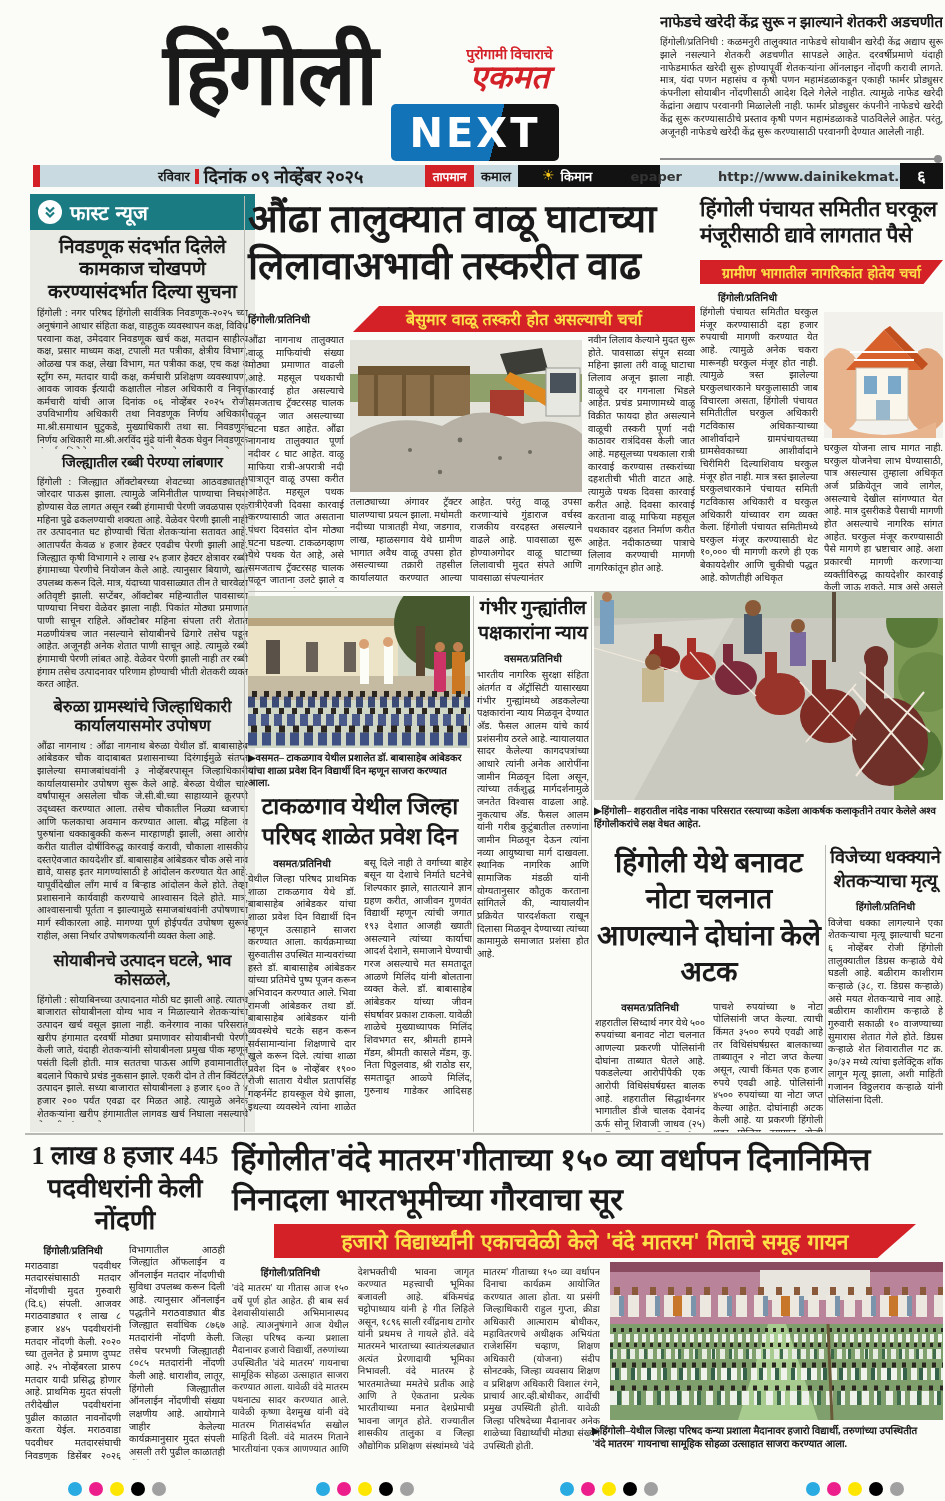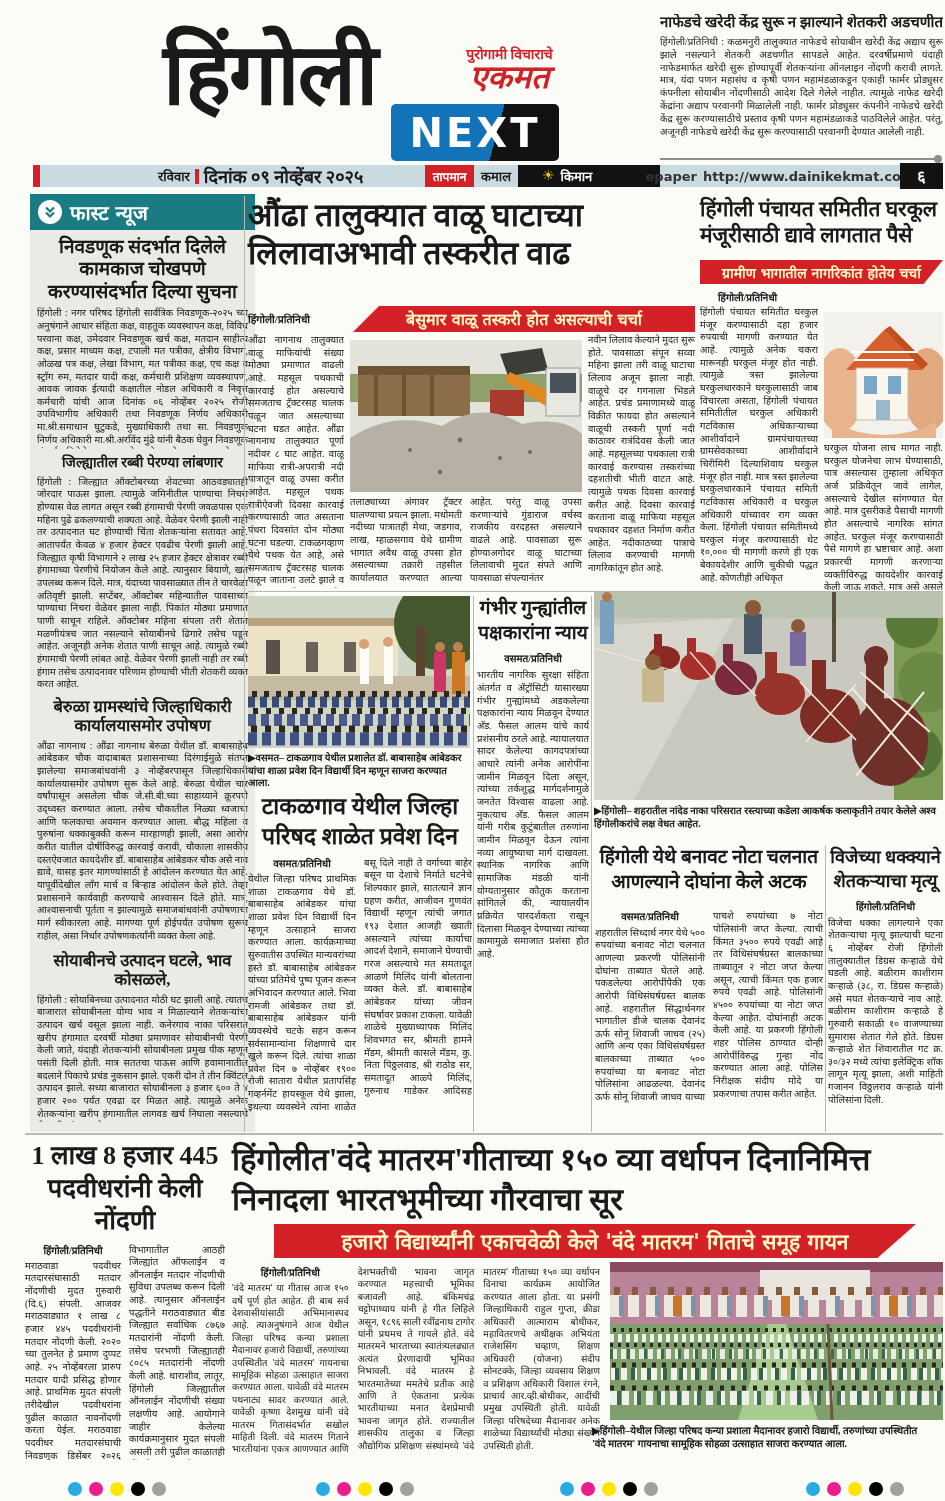--- a/index.html
+++ b/index.html
@@ -3,21 +3,21 @@
 <meta charset="utf-8">
 <style>
   html,body{margin:0;padding:0;background:#9a9a98;}
   #page{position:relative;width:945px;height:1501px;margin:0 auto;background:#fbfbf8;
         font-family:"Liberation Serif",serif;color:#1a1a1a;overflow:hidden;}
   .abs{position:absolute;}
   .body-txt{font-size:9.6px;line-height:1.32;overflow:hidden;text-align:justify;}
   .byline{font-weight:bold;font-size:10.5px;}
   .inb{display:block;font-weight:bold;text-align:center;font-size:10px;margin-bottom:3px;}
   .hl{font-weight:bold;line-height:1.18;}
-  .banner{background:#d32127;color:#fef9c3;font-weight:bold;font-family:"DejaVu Sans",sans-serif;
+  .banner{background:#d32127;color:#fde047;font-weight:bold;font-family:"DejaVu Sans",sans-serif;
           display:flex;align-items:center;justify-content:center;}
   .caption{font-size:9.8px;font-weight:bold;line-height:1.3;overflow:hidden;}
   .cols2{column-count:2;column-gap:8px;}
   .cols3{column-count:3;column-gap:9px;}
   .vline{background:#b9b9b4;width:1px;}
   .hline{background:#b9b9b4;height:1px;}
   .regdots{display:flex;gap:7px;}
   .regdots span{width:14px;height:14px;border-radius:50%;display:inline-block;}
   .panel{background:#ebebe6;}
   svg{display:block;}
@@ -46,21 +46,21 @@
     <span style="font-weight:bold;font-size:13px;margin-left:118px;">रविवार</span>
     <span style="width:4px;height:15px;background:#d32127;margin:0 5px;display:inline-block;"></span>
     <span style="font-weight:bold;font-size:18px;">दिनांक ०९ नोव्हेंबर २०२५</span>
   </div>
   <div class="abs" style="left:425px;top:165px;width:49px;height:22px;background:#d32127;color:#fff;font-weight:bold;font-size:12px;display:flex;align-items:center;justify-content:center;">तापमान</div>
   <div class="abs" style="left:474px;top:165px;width:44px;height:22px;background:#c9dae1;font-weight:bold;font-size:13px;display:flex;align-items:center;justify-content:center;">कमाल</div>
   <div class="abs" style="left:518px;top:165px;width:142px;height:22px;background:#121212;color:#fff;display:flex;align-items:center;gap:6px;">
     <span style="margin-left:24px;color:#f5c518;font-size:14px;line-height:1;">☀</span>
     <span style="font-weight:bold;font-size:13px;">किमान</span>
   </div>
-  <div class="abs" style="left:660px;top:165px;width:240px;height:22px;background:#c9dae1;display:flex;align-items:center;justify-content:center;gap:3px;font-family:'DejaVu Sans',sans-serif;">
+  <div class="abs" style="left:660px;top:165px;width:240px;height:22px;background:#c9dae1;display:flex;align-items:center;justify-content:center;gap:18px;font-family:'DejaVu Sans',sans-serif;">
     <span style="font-weight:bold;font-size:13px;color:#333;">epaper</span>
     <span style="width:12px;height:12px;border-radius:50%;background:#d32127;display:inline-block;"></span>
     <span style="font-weight:bold;font-size:13px;color:#333;">http://www.dainikekmat.com</span>
   </div>
   <div class="abs" style="left:900px;top:163px;width:43px;height:26px;background:#121212;color:#fff;font-weight:bold;font-size:16px;display:flex;align-items:center;justify-content:center;">६</div>
 
   <div class="abs panel" style="left:30px;top:194px;width:225px;height:938px;padding:0;">
     <div style="background:#1b7b82;color:#fff;height:36px;display:flex;align-items:center;gap:8px;padding:0 8px;">
       <span style="width:24px;height:24px;border-radius:50%;background:#fff;display:flex;align-items:center;justify-content:center;">
         <svg width="16" height="16" viewBox="0 0 16 16">
@@ -86,21 +86,21 @@
       <div class="body-txt" style="height:205px;">औंढा नागनाथ : औंढा नागनाथ बेरुळा येथील डॉ. बाबासाहेब आंबेडकर चौक वादाबाबत प्रशासनाच्या दिरंगाईमुळे संतप्त झालेल्या समाजबांधवांनी ३ नोव्हेंबरपासून जिल्हाधिकारी कार्यालयासमोर उपोषण सुरू केले आहे. बेरुळा येथील चार वर्षांपासून असलेला चौक जे.सी.बी.च्या साहाय्याने क्रूरपणे उद्ध्वस्त करण्यात आला. तसेच चौकातील निळ्या ध्वजाचा आणि फलकाचा अवमान करण्यात आला. बौद्ध महिला व पुरुषांना धक्काबुक्की करून मारहाणही झाली, असा आरोप करीत यातील दोषींविरुद्ध कारवाई करावी, चौकाला शासकीय दस्तऐवजात कायदेशीर डॉ. बाबासाहेब आंबेडकर चौक असे नाव द्यावे, यासह इतर मागण्यांसाठी हे आंदोलन करण्यात येत आहे. यापूर्वीदेखील लाँग मार्च व बिऱ्हाड आंदोलन केले होते. तेव्हा प्रशासनाने कार्यवाही करण्याचे आश्वासन दिले होते. मात्र, आश्वासनाची पूर्तता न झाल्यामुळे समाजबांधवांनी उपोषणाचा मार्ग स्वीकारला आहे. मागण्या पूर्ण होईपर्यंत उपोषण सुरूच राहील, असा निर्धार उपोषणकर्त्यांनी व्यक्त केला आहे.</div>
     </div>
 
     <div style="padding:6px 7px 0 7px;">
       <div class="hl" style="font-size:16.5px;text-align:center;margin-bottom:4px;">सोयाबीनचे उत्पादन घटले, भाव कोसळले,</div>
       <div class="body-txt" style="height:128px;">हिंगोली : सोयाबिनच्या उत्पादनात मोठी घट झाली आहे. त्यातच बाजारात सोयाबीनला योग्य भाव न मिळाल्याने शेतकऱ्यांचा उत्पादन खर्च वसूल झाला नाही. कनेरगाव नाका परिसरात खरीप हंगामात दरवर्षी मोठ्या प्रमाणावर सोयाबीनची पेरणी केली जाते, यंदाही शेतकऱ्यांनी सोयाबीनला प्रमुख पीक म्हणून पसंती दिली होती. मात्र सततचा पाऊस आणि हवामानातील बदलाने पिकाचे प्रचंड नुकसान झाले. एकरी दोन ते तीन क्विंटल उत्पादन झाले. सध्या बाजारात सोयाबीनला ३ हजार ६०० ते ४ हजार २०० पर्यंत एवढा दर मिळत आहे. त्यामुळे अनेक शेतकऱ्यांना खरीप हंगामातील लागवड खर्च निघाला नसल्याचे शेतकरी सांगत आहेत.</div>
     </div>
   </div>
 
   <div class="abs" style="left:248px;top:196px;width:447px;height:394px;">
-    <div class="hl" style="font-size:32px;line-height:1.2;">औंढा तालुक्यात वाळू घाटाच्या लिलावाअभावी तस्करीत वाढ</div>
+    <div class="hl" style="font-size:39px;line-height:1.2;">औंढा तालुक्यात वाळू घाटाच्या लिलावाअभावी तस्करीत वाढ</div>
     <div class="abs byline" style="left:0;top:116px;">हिंगोली/प्रतिनिधी</div>
     <div class="abs banner" style="left:105px;top:110px;width:342px;height:26px;font-size:16px;clip-path:polygon(26px 0,100% 0,100% 100%,0 100%);">बेसुमार वाळू तस्करी होत असल्याची चर्चा</div>
     <div class="abs body-txt" style="left:0;top:138px;width:96px;height:254px;">औंढा नागनाथ तालुक्यात वाळू माफियांची संख्या मोठ्या प्रमाणात वाढली आहे. महसूल पथकाची कारवाई होत असल्याचे समजताच ट्रॅक्टरसह चालक पळून जात असल्याच्या घटना घडत आहेत. औंढा नागनाथ तालुक्यात पूर्णा नदीवर ८ घाट आहेत. वाळू माफिया रात्री-अपरात्री नदी पात्रातून वाळू उपसा करीत आहेत. महसूल पथक रात्रीऐवजी दिवसा कारवाई करण्यासाठी जात असताना पंधरा दिवसांत दोन मोठ्या घटना घडल्या. टाकळगव्हाण येथे पथक येत आहे, असे समजताच ट्रॅक्टरसह चालक पळून जाताना उलटे झाले व आग लागली, तर दोन दिवसांपूर्वी जवळा बाजार येथे पुरजळ रस्त्यावर महसूल पथकातील</div>
     <div class="abs" style="left:102px;top:144px;width:232px;height:152px;">
       <svg viewBox="0 0 232 152" width="232" height="152">
         <rect width="232" height="152" fill="#e3e3dc"></rect>
         <rect y="34" width="232" height="28" fill="#8fa06b"></rect>
         <rect x="8" y="26" width="112" height="50" fill="#8a6f4a"></rect>
         <rect x="8" y="26" width="112" height="9" fill="#6d5433"></rect>
         <rect x="24" y="35" width="4" height="41" fill="#6d5433"></rect>
@@ -233,21 +233,21 @@
 
   <div class="abs" style="left:248px;top:792px;width:224px;height:340px;overflow:hidden;">
     <div class="hl" style="font-size:23px;text-align:center;line-height:1.3;margin-bottom:5px;">टाकळगाव येथील जिल्हा परिषद शाळेत प्रवेश दिन</div>
     <div class="body-txt cols2" style="height:258px;">
       <span class="inb">वसमत/प्रतिनिधी</span>
       <span>येथील जिल्हा परिषद प्राथमिक शाळा टाकळगाव येथे डॉ. बाबासाहेब आंबेडकर यांचा शाळा प्रवेश दिन विद्यार्थी दिन म्हणून उत्साहाने साजरा करण्यात आला. कार्यक्रमाच्या सुरुवातीस उपस्थित मान्यवरांच्या हस्ते डॉ. बाबासाहेब आंबेडकर यांच्या प्रतिमेचे पुष्प पूजन करून अभिवादन करण्यात आले. भिवा रामजी आंबेडकर तथा डॉ. बाबासाहेब आंबेडकर यांनी व्यवस्थेचे चटके सहन करून सर्वसामान्यांना शिक्षणाचे दार खुले करून दिले. त्यांचा शाळा प्रवेश दिन ७ नोव्हेंबर १९०० रोजी सातारा येथील प्रतापसिंह गव्हर्नमेंट हायस्कूल येथे झाला, इथल्या व्यवस्थेने त्यांना शाळेत बसू दिले नाही ते वर्गाच्या बाहेर बसून या देशाचे निर्माते घटनेचे शिल्पकार झाले, सातत्याने ज्ञान ग्रहण करीत, आजीवन गुणवंत विद्यार्थी म्हणून त्यांची जगात १९३ देशात आजही ख्याती असल्याने त्यांच्या कार्याचा आदर्श देशाने, समाजाने घेण्याची गरज असल्याचे मत समतादूत आळणे मिलिंद यांनी बोलताना व्यक्त केले. डॉ. बाबासाहेब आंबेडकर यांच्या जीवन संघर्षावर प्रकाश टाकला. यावेळी शाळेचे मुख्याध्यापक मिलिंद शिवभगत सर, श्रीमती हामने मॅडम, श्रीमती कासले मॅडम, कु. निता पिठ्ठलवाड, श्री राठोड सर, समतादूत आळ्पे मिलिंद, गुरुनाथ गाडेकर आदिसह विद्यार्थी मोठ्या संख्येने उपस्थित होते.</span>
     </div>
   </div>
 
   <div class="abs" style="left:595px;top:845px;width:228px;height:287px;overflow:hidden;">
-    <div class="hl" style="font-size:19px;text-align:center;line-height:1.3;margin-bottom:16px;">हिंगोली येथे बनावट नोटा चलनात आणल्याने दोघांना केले अटक</div>
+    <div class="hl" style="font-size:28px;text-align:center;line-height:1.3;margin-bottom:10px;">हिंगोली येथे बनावट नोटा चलनात आणल्याने दोघांना केले अटक</div>
     <div class="body-txt cols2" style="height:216px;">
       <span class="inb">वसमत/प्रतिनिधी</span>
       <span>शहरातील सिध्दार्थ नगर येथे ५०० रुपयांच्या बनावट नोटा चलनात आणल्या प्रकरणी पोलिसांनी दोघांना ताब्यात घेतले आहे. पकडलेल्या आरोपींपैकी एक आरोपी विधिसंघर्षग्रस्त बालक आहे. शहरातील सिद्धार्थनगर भागातील डीजे चालक देवानंद ऊर्फ सोनू शिवाजी जाधव (२५) आणि अन्य एका विधिसंघर्षग्रस्त बालकाच्या ताब्यात ५०० रुपयांच्या या बनावट नोटा पोलिसांना आढळल्या. देवानंद ऊर्फ सोनू शिवाजी जाधव याच्या पाचशे रुपयांच्या ७ नोटा पोलिसांनी जप्त केल्या. त्याची किंमत ३५०० रुपये एवढी आहे तर विधिसंघर्षग्रस्त बालकाच्या ताब्यातून २ नोटा जप्त केल्या असून, त्याची किंमत एक हजार रुपये एवढी आहे. पोलिसांनी ४५०० रुपयांच्या या नोटा जप्त केल्या आहेत. दोघांनाही अटक केली आहे. या प्रकरणी हिंगोली शहर पोलिस ठाण्यात दोन्ही आरोपींविरुद्ध गुन्हा नोंद करण्यात आला आहे. पोलिस निरीक्षक संदीप मोदे या प्रकरणाचा तपास करीत आहेत.</span>
     </div>
   </div>
 
   <div class="abs" style="left:828px;top:845px;width:115px;height:287px;overflow:hidden;">
     <div class="hl" style="font-size:18px;text-align:center;line-height:1.35;margin-bottom:5px;">विजेच्या धक्क्याने शेतकऱ्याचा मृत्यू</div>
     <div class="byline" style="text-align:center;font-size:10px;margin-bottom:4px;">हिंगोली/प्रतिनिधी</div>
     <div class="body-txt" style="height:198px;">विजेचा धक्का लागल्याने एका शेतकऱ्याचा मृत्यू झाल्याची घटना ६ नोव्हेंबर रोजी हिंगोली तालुक्यातील डिग्रस कऱ्हाळे येथे घडली आहे. बळीराम काशीराम कऱ्हाळे (३८, रा. डिग्रस कऱ्हाळे) असे मयत शेतकऱ्याचे नाव आहे. बळीराम काशीराम कऱ्हाळे हे गुरुवारी सकाळी १० वाजण्याच्या सुमारास शेतात गेले होते. डिग्रस कऱ्हाळे शेत शिवारातील गट क्र. ३०/३२ मध्ये त्यांचा इलेक्ट्रिक शॉक लागून मृत्यू झाला, अशी माहिती गजानन विठ्ठलराव कऱ्हाळे यांनी पोलिसांना दिली.</div>

